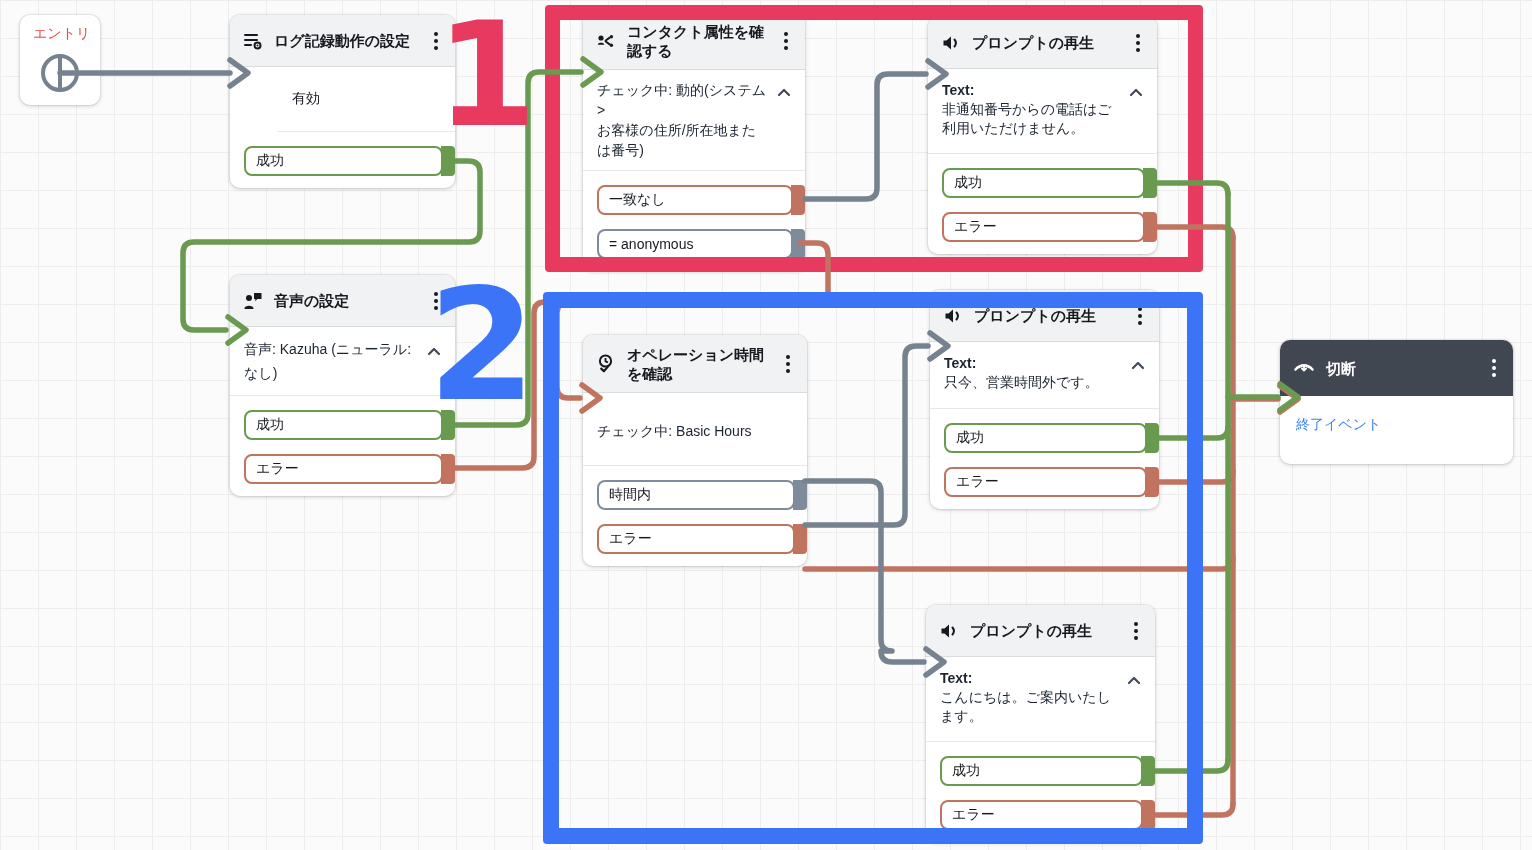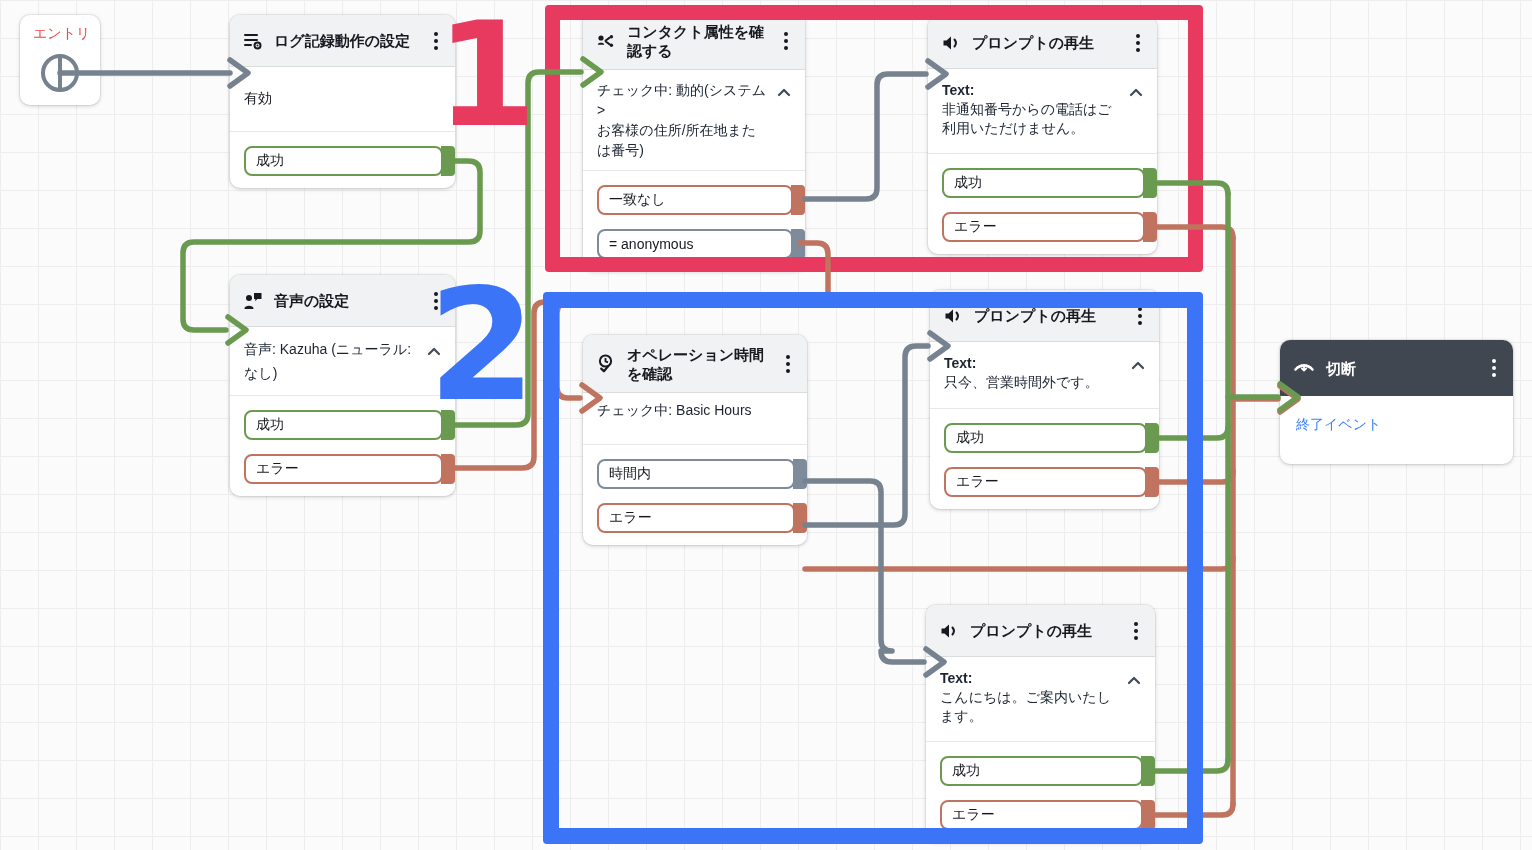--- a/index.html
+++ b/index.html
@@ -19,21 +19,21 @@
   .desc{border-bottom:1px solid #e6e9e9;display:flex;font-size:14px;color:#1b2430;}
   .desc .txt{flex:1;}
   .chev{margin-left:6px;cursor:pointer;flex:0 0 auto;padding-top:2px;}
   .ports{padding-bottom:12px;}
   .port{position:relative;height:30px;box-sizing:border-box;border:2px solid;border-radius:8px;
     margin:14px 12px 0 14px;display:flex;align-items:center;padding-left:10px;font-size:14px;background:#fff;cursor:pointer;}
   .port::after{content:"";position:absolute;right:-14px;top:-2px;height:30px;width:14px;border-radius:0 4px 4px 0;}
   .port.g{border-color:#699a4f;}.port.g::after{background:#699a4f;}
   .port.r{border-color:#c0735f;}.port.r::after{background:#c0735f;}
   .port.s{border-color:#7d8b9b;}.port.s::after{background:#7d8b9b;}
-  .plainrow{height:64px;display:flex;align-items:center;padding:0 14px;border-bottom:1px solid #e6e9e9;}
+  .plainrow{height:64px;display:flex;align-items:center;padding:0 14px;border-bottom:1px solid #e6e9e9;margin-left:48px;}
   .drow{padding:20px 16px 30px;color:#3b82f6;}
   #n-entry{left:20px;top:15px;width:80px;height:90px;}
   #n-entry .elabel{padding:10px 0 0 13px;font-size:14px;color:#ef4444;}
   #n-log{left:230px;top:15px;width:225px;}
   #n-voice{left:230px;top:275px;width:225px;}
   #n-attr{left:583px;top:12px;width:222px;}
   #n-ps1{left:928px;top:17px;width:229px;}
   #n-hours{left:583px;top:335px;width:224px;}
   #n-ps2{left:930px;top:290px;width:229px;}
   #n-ps3{left:926px;top:605px;width:229px;}
@@ -194,21 +194,21 @@
         <path d="M10.5 5v3.3l2.5 1" stroke="#16191f" stroke-width="1.8" fill="none"></path>
         <path d="M6.2 15.6l2.7 2.7 4.4-5.2" stroke="#16191f" stroke-width="2.2" fill="none" stroke-linecap="round" stroke-linejoin="round"></path>
       </svg>
       <span class="ttl">オペレーション時間を確認</span>
       <span class="kebab">
           <i></i>
           <i></i>
           <i></i>
         </span>
     </div>
-    <div class="desc" style="padding:7px 14px 24px;line-height:20px;border-bottom:1px solid #e6e9e9;">
+    <div class="desc" style="padding:28px 14px 24px;line-height:20px;border-bottom:1px solid #e6e9e9;">
       <span class="txt">チェック中: Basic Hours</span>
     </div>
     <div class="ports">
       <div class="port s">
           <span>時間内</span>
         </div>
       <div class="port r">
           <span>エラー</span>
         </div>
     </div>

